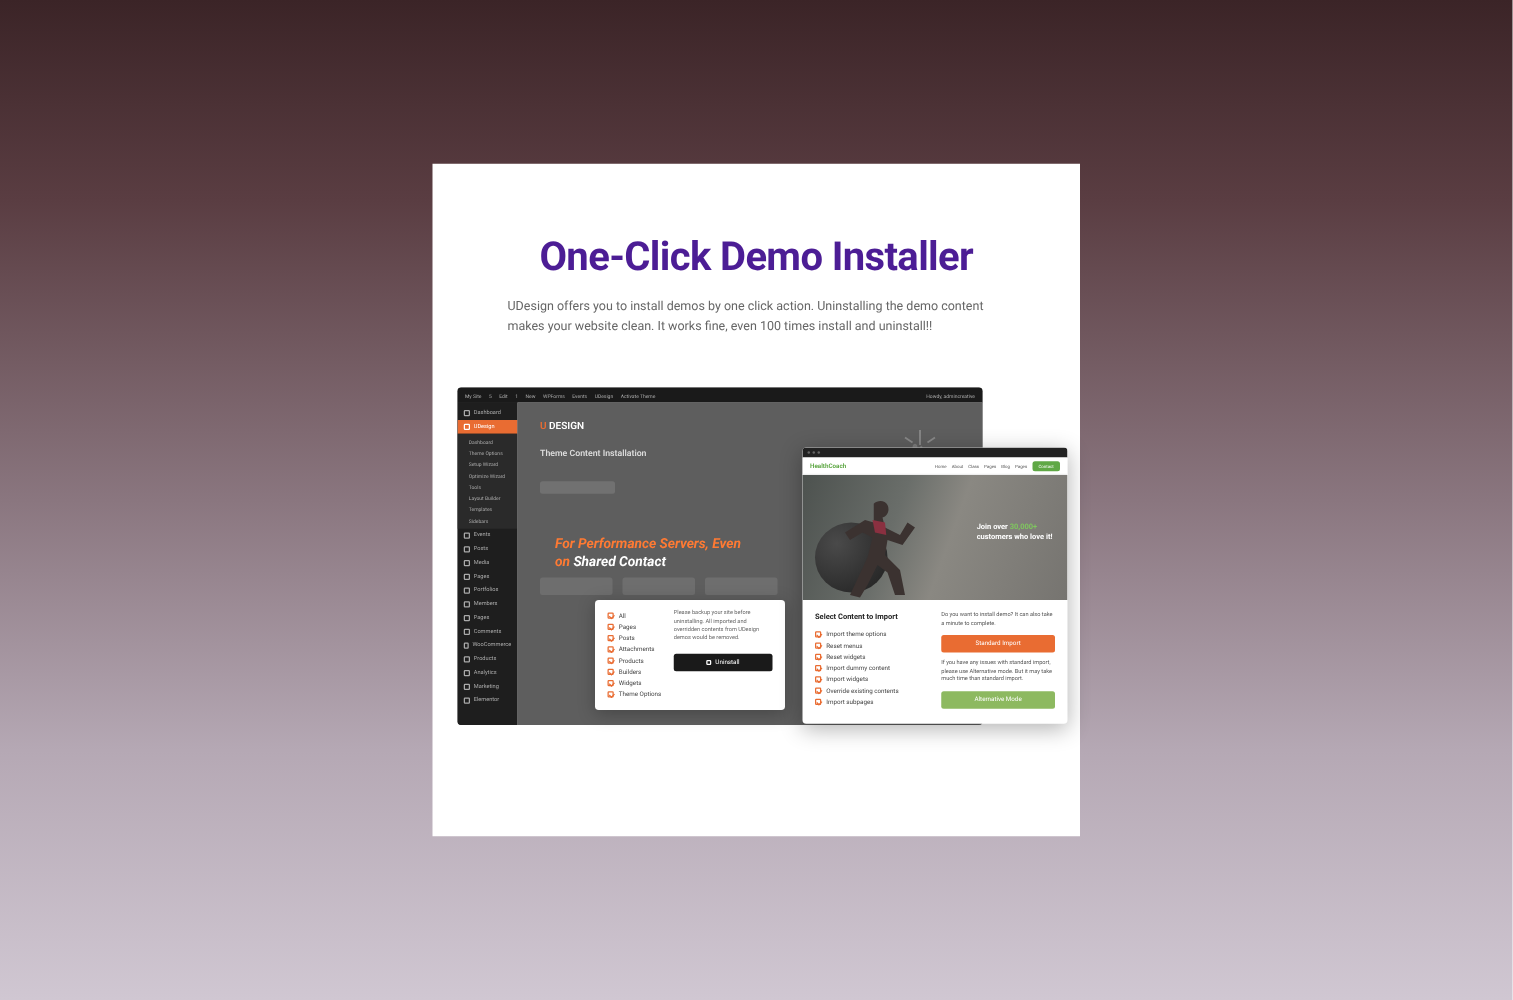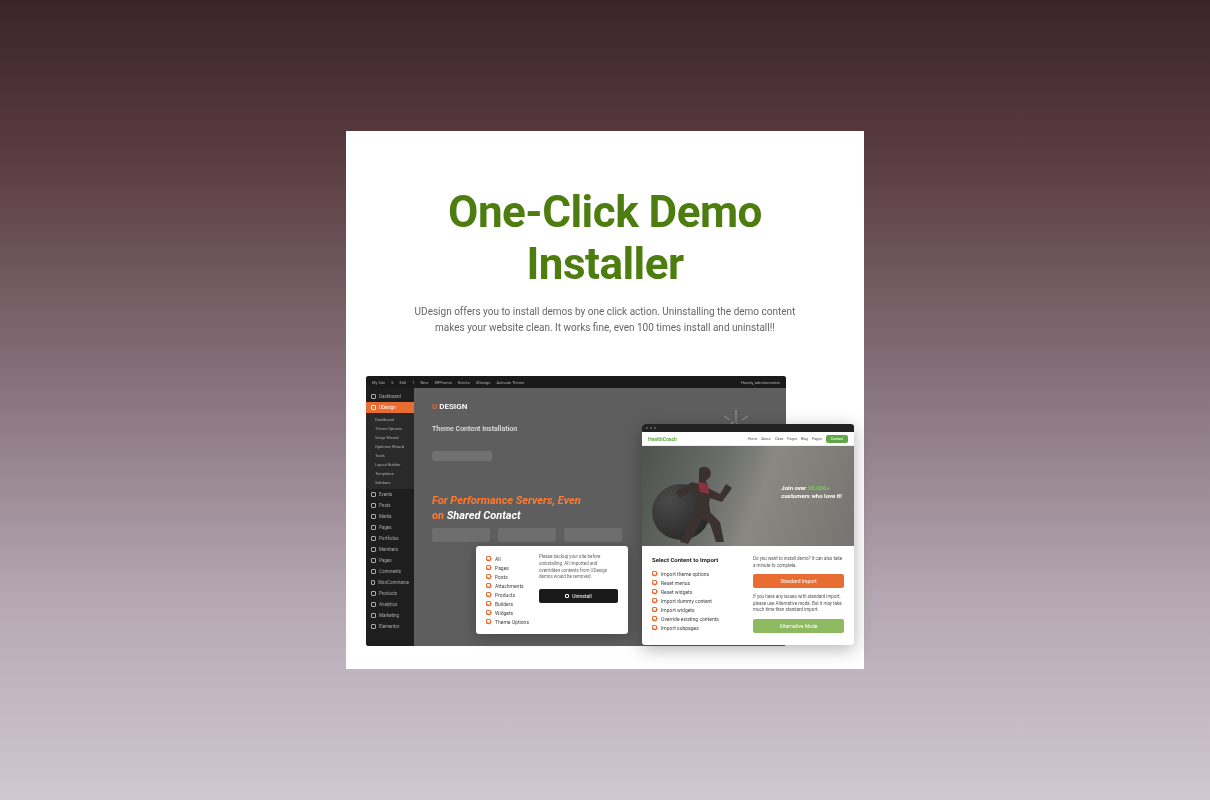--- a/index.html
+++ b/index.html
@@ -14,30 +14,30 @@
   overflow: hidden;
 }
 .card {
   width: 518px;
   height: 538px;
   background: #fff;
   padding: 55px 20px 0 20px;
   position: relative;
 }
 .title {
-  font-size: 44px;
+  font-size: 32px;
   font-weight: 700;
-  color: #4d7c0f;
+  color: #4c1d95;
   text-align: center;
   letter-spacing: -0.5px;
 }
 .subtitle {
   font-size: 10px;
   color: #666;
-  text-align: center;
+  text-align: left;
   margin-top: 14px;
   line-height: 1.6;
   padding: 0 40px;
 }
 .mockups {
   position: relative;
   margin-top: 40px;
   height: 340px;
 }
 
@@ -134,21 +134,21 @@
 }
 .overlay-text {
   position: absolute;
   top: 106px;
   left: 18px;
   font-size: 11px;
   font-weight: 700;
   font-style: italic;
   line-height: 1.35;
 }
-.ot-orange { color: #ff7a33; }
+.ot-orange { color: #ff7a33; margin-left: 12px; }
 .ot-white { color: #fff; }
 .demo-cards {
   position: absolute;
   top: 140px;
   left: 18px;
   display: flex;
   gap: 8px;
 }
 .demo-card {
   width: 58px; height: 14px;

